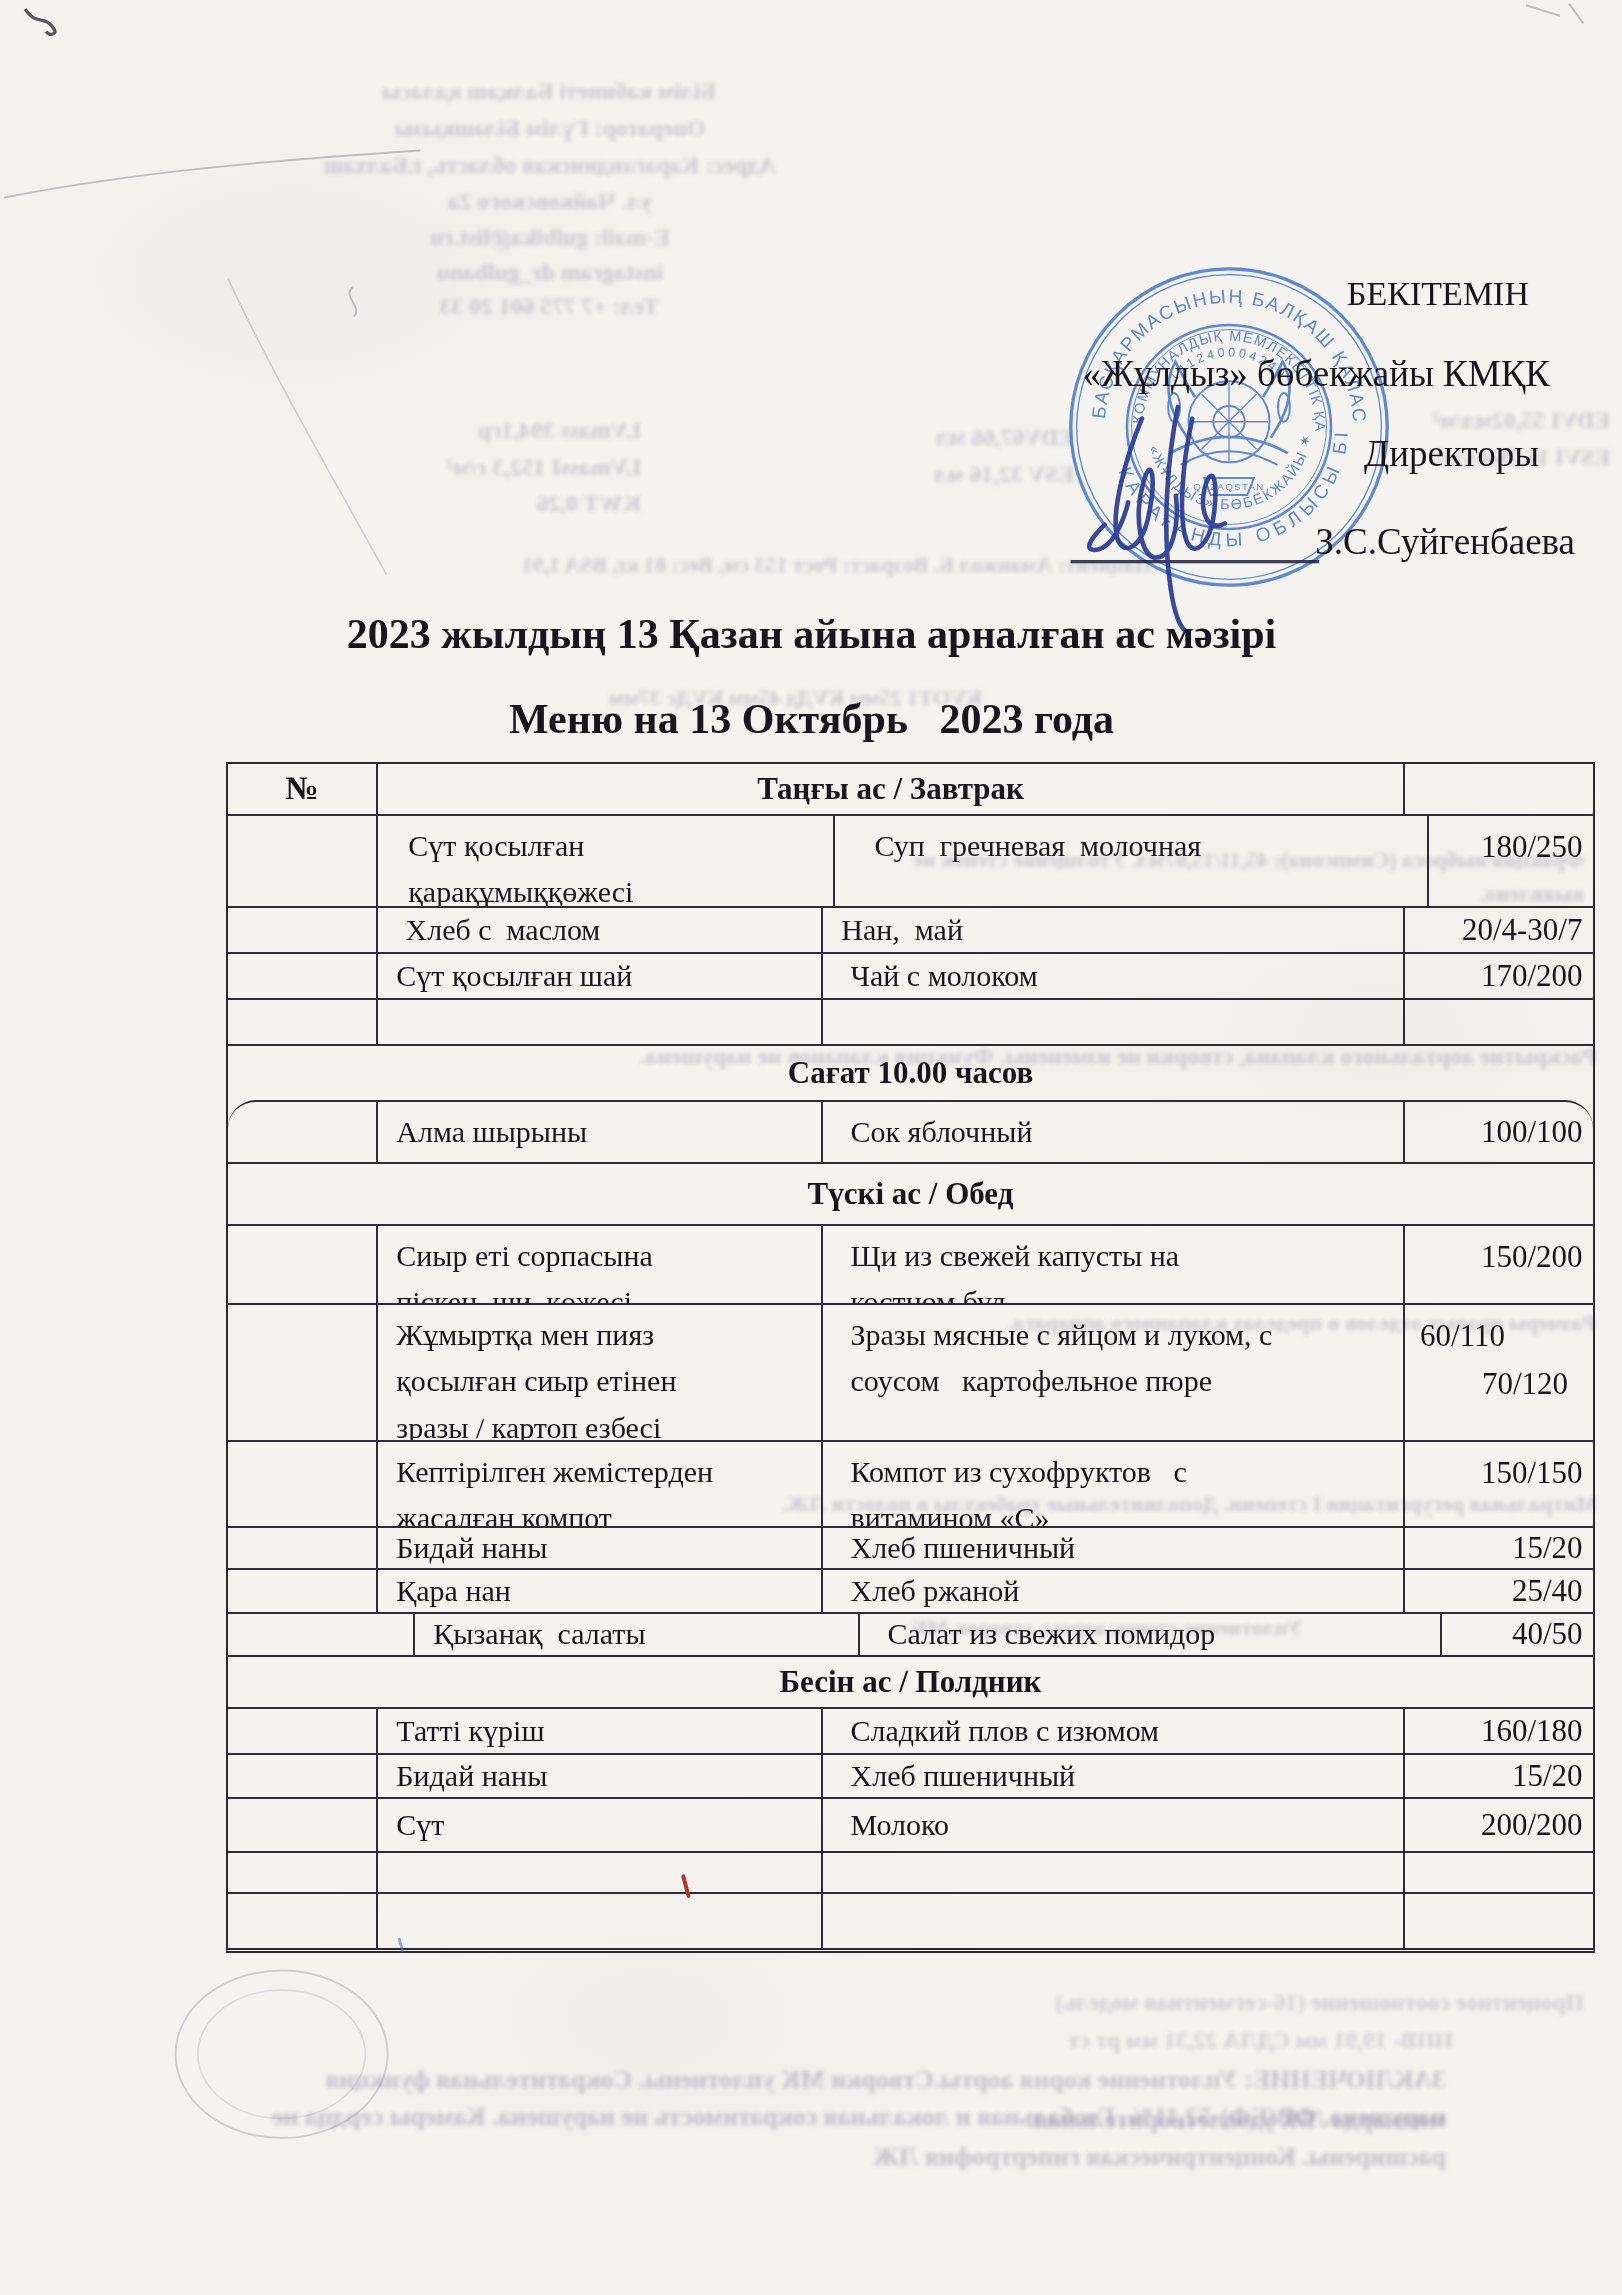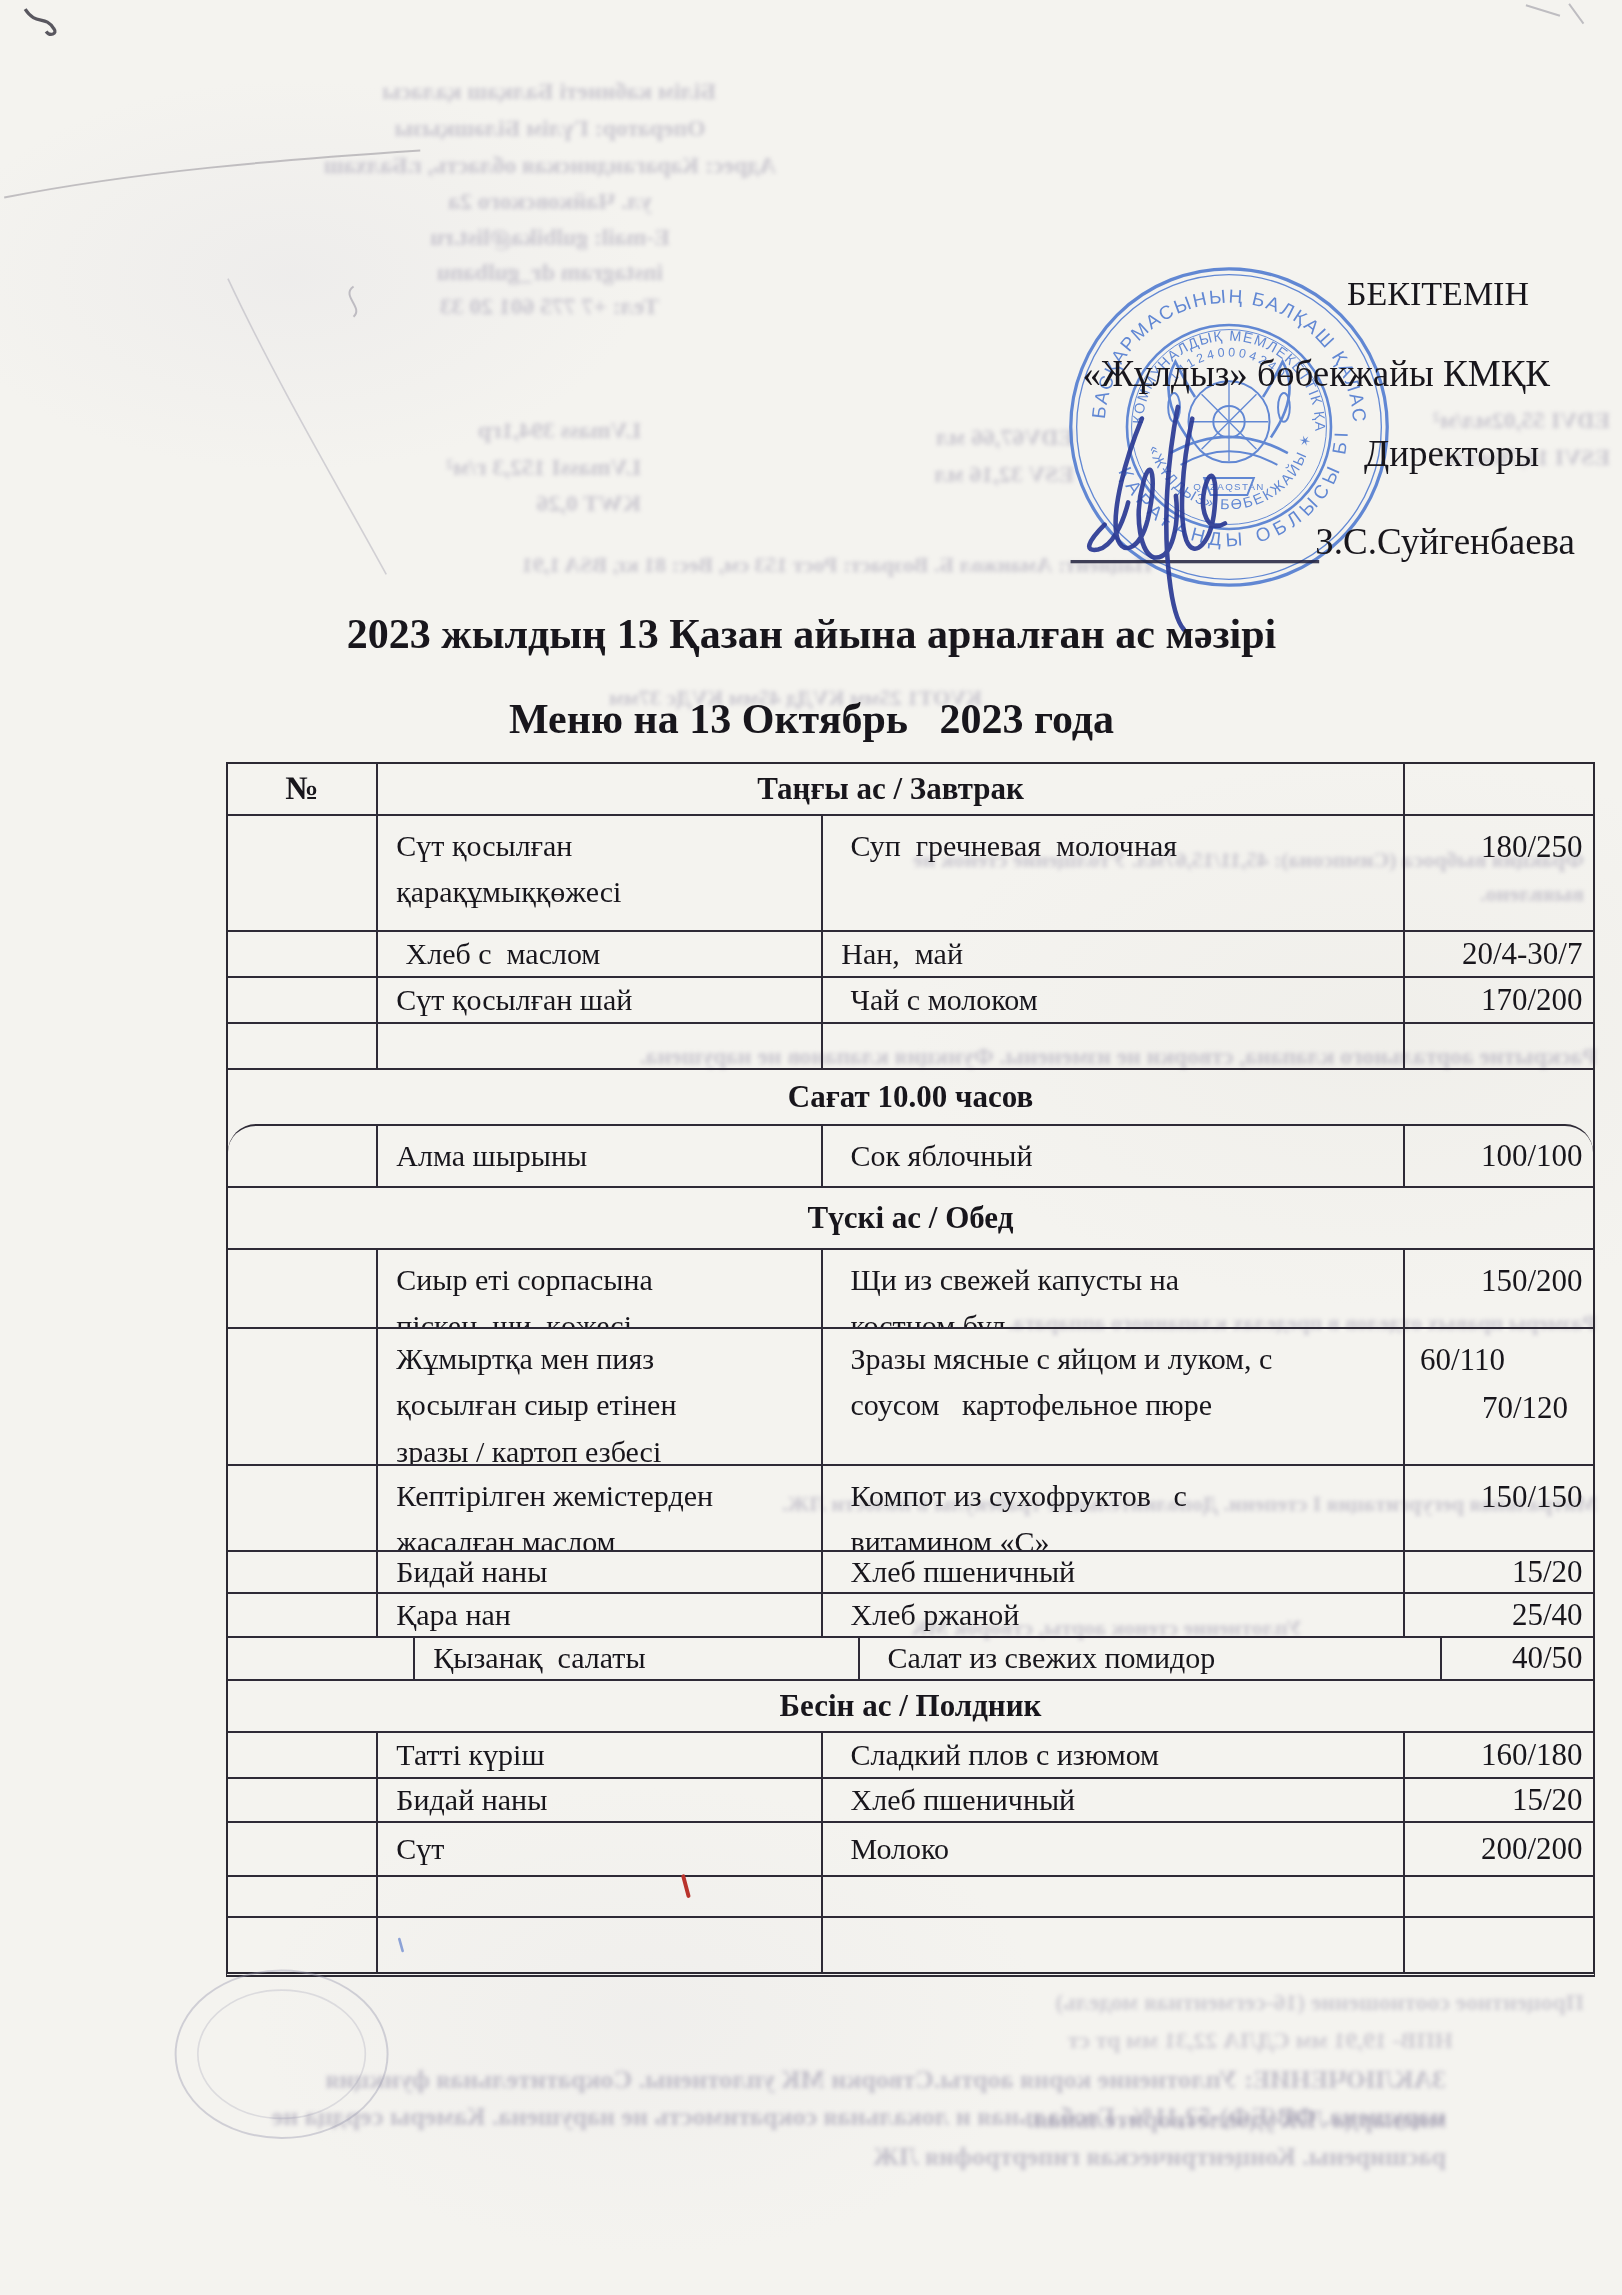--- a/index.html
+++ b/index.html
@@ -169,21 +169,21 @@
   </svg>
 
   <div class="tbl">
 
     <div class="tr hdr first" style="height:50px;">
       <div class="td vline cell-center" style="font-size:33px;">№</div>
       <div class="td vline cell-center">Таңғы ас / Завтрак</div>
       <div class="td"></div>
     </div>
 
-    <div class="tr top" style="height:116px;">
+    <div class="tr top" style="height:92px;gap:12px;">
       <div class="td vline"></div>
       <div class="td vline kk">Сүт қосылған
 қарақұмыққөжесі</div>
       <div class="td vline ru">Суп  гречневая  молочная</div>
       <div class="td portion">180/250</div>
     </div>
 
     <div class="tr" style="height:46px;">
       <div class="td vline"></div>
       <div class="td vline ru">Хлеб с  маслом</div>
@@ -236,21 +236,21 @@
 зразы / картоп езбесі</div>
       <div class="td vline ru">Зразы мясные с яйцом и луком, с
 соусом   картофельное пюре</div>
       <div class="td portion pleft">60/110
         70/120</div>
     </div>
 
     <div class="tr top" style="height:86px;">
       <div class="td vline"></div>
       <div class="td vline kk">Кептірілген жемістерден
-жасалған маслом</div>
+жасалған компот</div>
       <div class="td vline ru">Компот из сухофруктов   с
 витамином «С»</div>
       <div class="td portion">150/150</div>
     </div>
 
     <div class="tr" style="height:42px;">
       <div class="td vline"></div>
       <div class="td vline kk">Бидай наны</div>
       <div class="td vline ru">Хлеб пшеничный</div>
       <div class="td portion">15/20</div>

